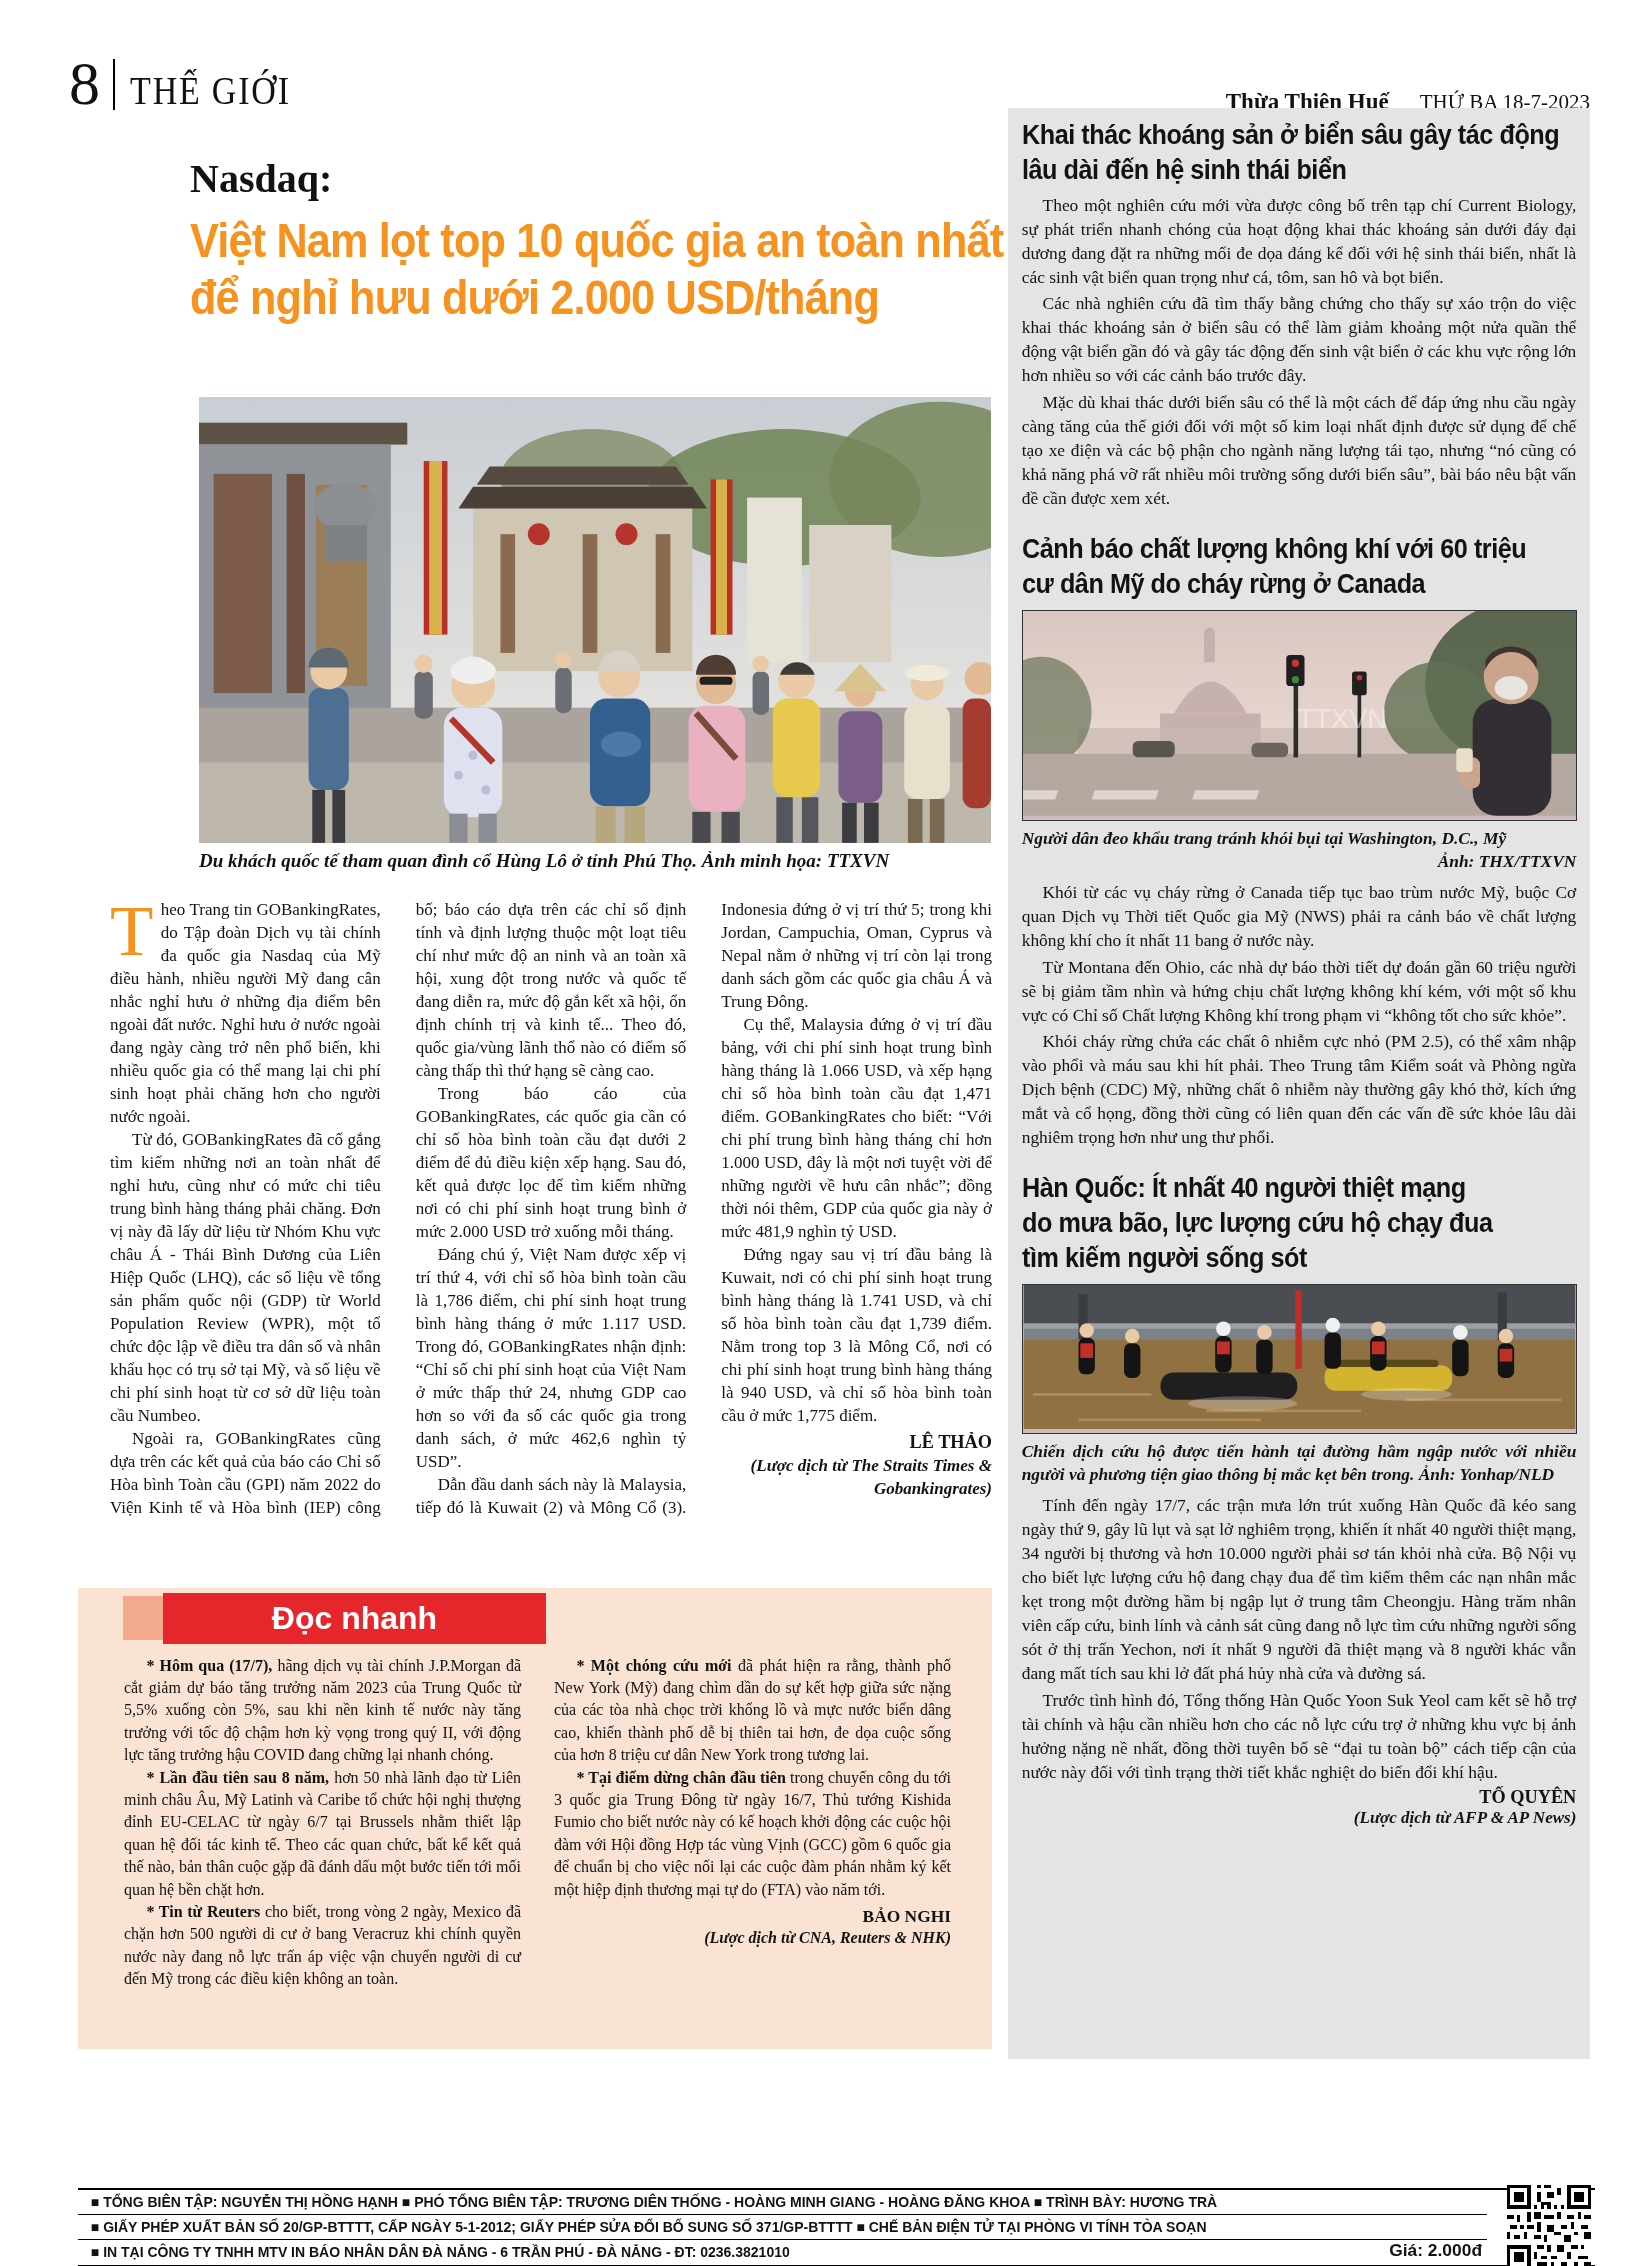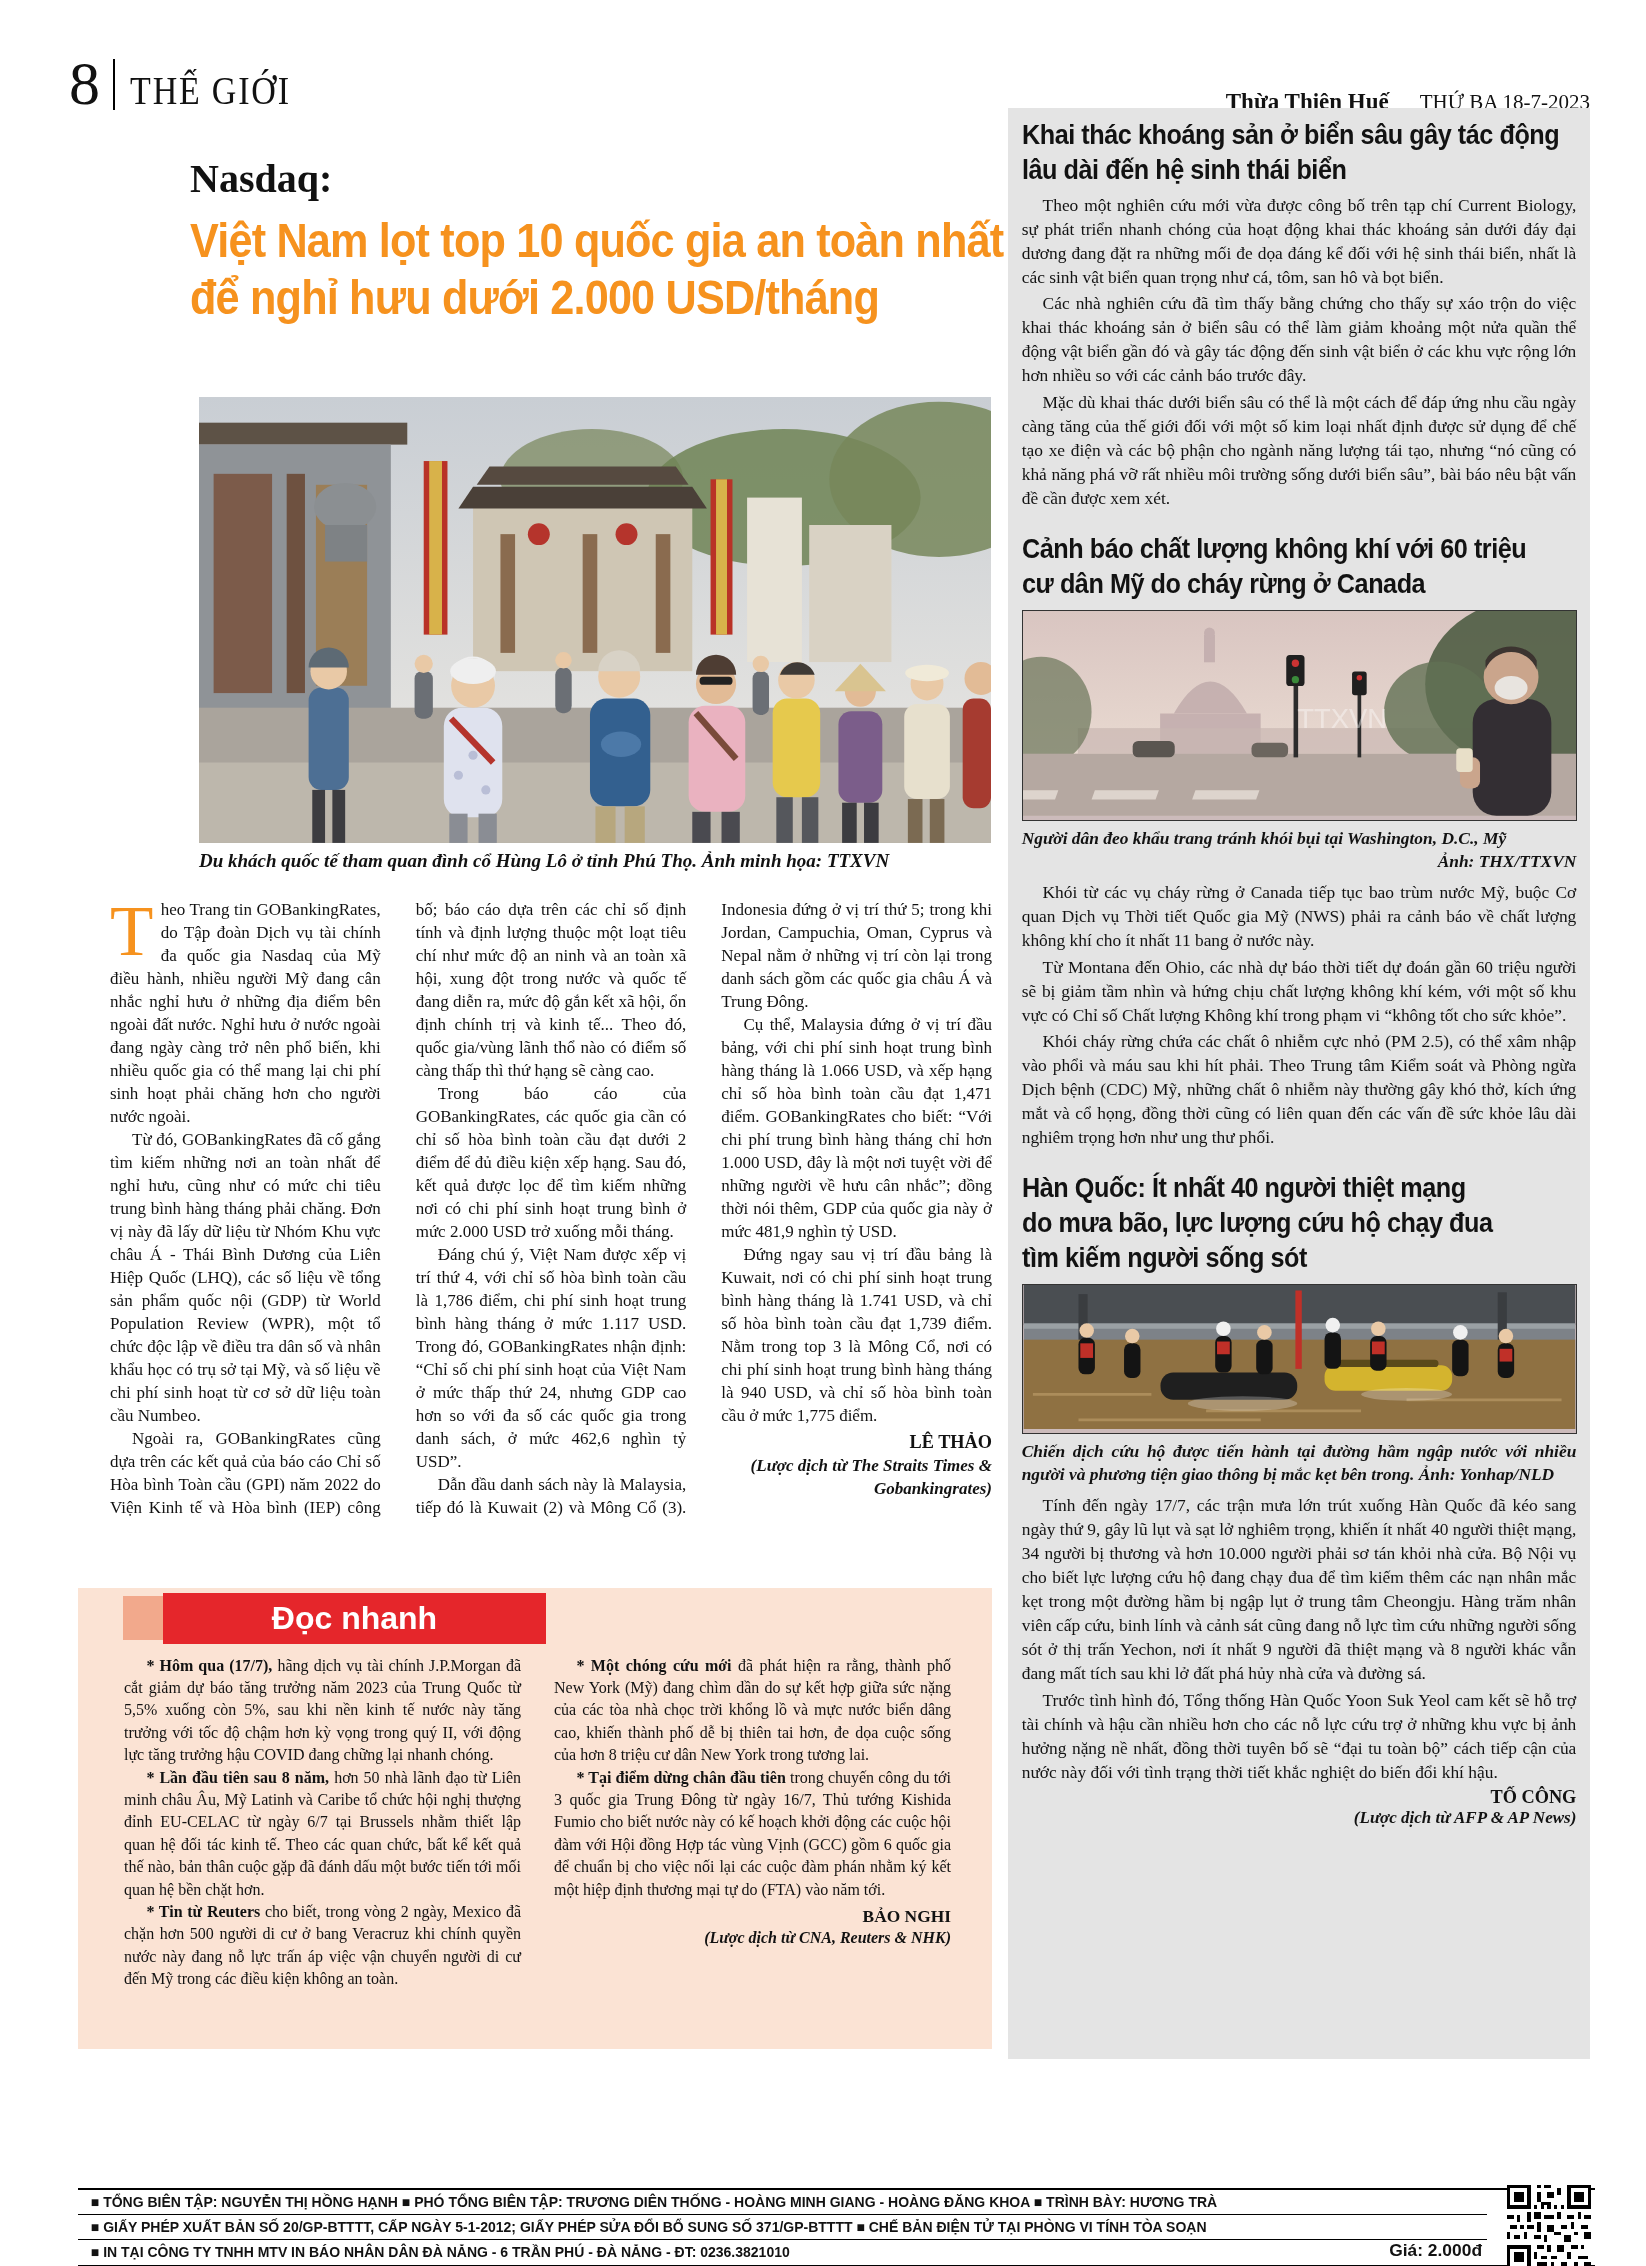--- a/index.html
+++ b/index.html
@@ -372,21 +372,21 @@
           </g>
           <ellipse cx="240" cy="130" rx="60" ry="8" fill="#ffffff" opacity=".25"></ellipse>
           <ellipse cx="420" cy="120" rx="50" ry="7" fill="#ffffff" opacity=".25"></ellipse>
         </svg>
       </div>
       <div class="sb-cap">
         <span>Chiến dịch cứu hộ được tiến hành tại đường hầm ngập nước với nhiều người và phương tiện giao thông bị mắc kẹt bên trong. </span><b>Ảnh: Yonhap/NLD</b>
       </div>
       <p class="sb-p">Tính đến ngày 17/7, các trận mưa lớn trút xuống Hàn Quốc đã kéo sang ngày thứ 9, gây lũ lụt và sạt lở nghiêm trọng, khiến ít nhất 40 người thiệt mạng, 34 người bị thương và hơn 10.000 người phải sơ tán khỏi nhà cửa. Bộ Nội vụ cho biết lực lượng cứu hộ đang chạy đua để tìm kiếm thêm các nạn nhân mắc kẹt trong một đường hầm bị ngập lụt ở trung tâm Cheongju. Hàng trăm nhân viên cấp cứu, binh lính và cảnh sát cũng đang nỗ lực tìm cứu những người sống sót ở thị trấn Yechon, nơi ít nhất 9 người đã thiệt mạng và 8 người khác vẫn đang mất tích sau khi lở đất phá hủy nhà cửa và đường sá.</p>
       <p class="sb-p">Trước tình hình đó, Tổng thống Hàn Quốc Yoon Suk Yeol cam kết sẽ hỗ trợ tài chính và hậu cần nhiều hơn cho các nỗ lực cứu trợ ở những khu vực bị ảnh hưởng nặng nề nhất, đồng thời tuyên bố sẽ “đại tu toàn bộ” cách tiếp cận của nước này đối với tình trạng thời tiết khắc nghiệt do biến đổi khí hậu.</p>
-      <div class="byline">TỐ CÔNG</div>
+      <div class="byline">TỐ QUYÊN</div>
       <div class="byline-credit">(Lược dịch từ AFP &amp; AP News)</div>
     </div>
   </div>
 
   <div class="footer">
     <div class="rows">
       <div class="frow">■  TỔNG BIÊN TẬP: NGUYỄN THỊ HỒNG HẠNH    ■  PHÓ TỔNG BIÊN TẬP: TRƯƠNG DIÊN THỐNG - HOÀNG MINH GIANG - HOÀNG ĐĂNG KHOA    ■  TRÌNH BÀY: HƯƠNG TRÀ</div>
       <div class="frow">■  GIẤY PHÉP XUẤT BẢN SỐ 20/GP-BTTTT, CẤP NGÀY 5-1-2012; GIẤY PHÉP SỬA ĐỔI BỔ SUNG SỐ 371/GP-BTTTT    ■  CHẾ BẢN ĐIỆN TỬ TẠI PHÒNG VI TÍNH TÒA SOẠN</div>
       <div class="frow">■  IN TẠI CÔNG TY TNHH MTV IN BÁO NHÂN DÂN ĐÀ NẴNG - 6 TRẦN PHÚ - ĐÀ NẴNG - ĐT: 0236.3821010</div>
     </div>

